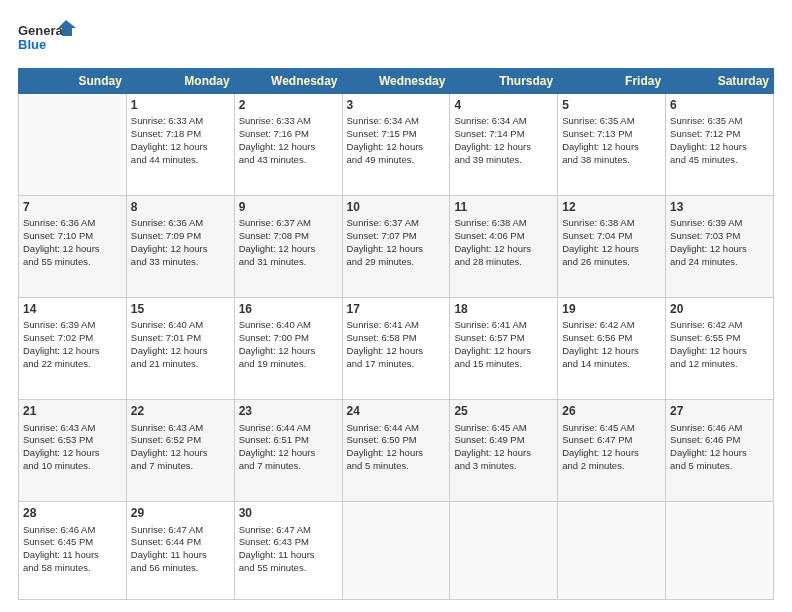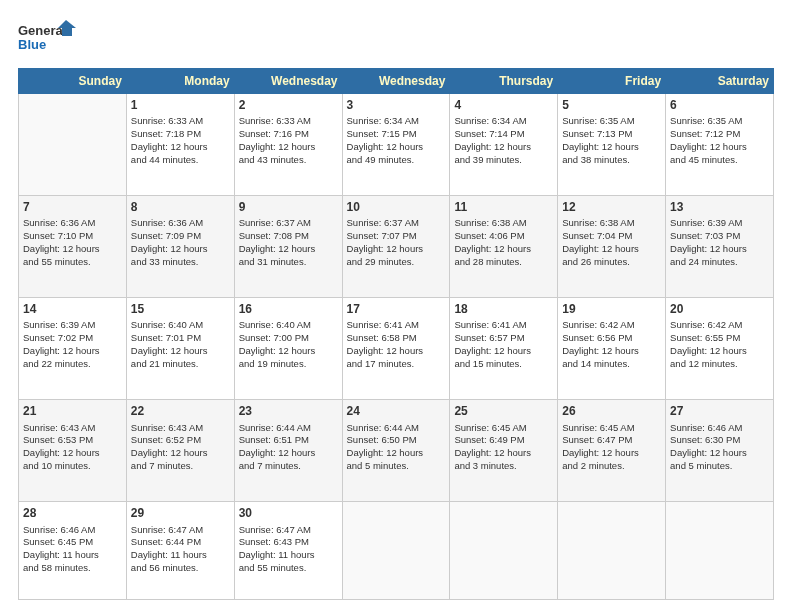--- a/index.html
+++ b/index.html
@@ -302,21 +302,21 @@
           <td>
             <span class="day-num">26</span>
             <div>Sunrise: 6:45 AM</div>
             <div>Sunset: 6:47 PM</div>
             <div>Daylight: 12 hours</div>
             <div>and 2 minutes.</div>
           </td>
           <td>
             <span class="day-num">27</span>
             <div>Sunrise: 6:46 AM</div>
-            <div>Sunset: 6:30 PM</div>
+            <div>Sunset: 6:46 PM</div>
             <div>Daylight: 12 hours</div>
             <div>and 5 minutes.</div>
           </td>
         </tr>
         <tr class="row-white last-row">
           <td>
             <span class="day-num">28</span>
             <div>Sunrise: 6:46 AM</div>
             <div>Sunset: 6:45 PM</div>
             <div>Daylight: 11 hours</div>

